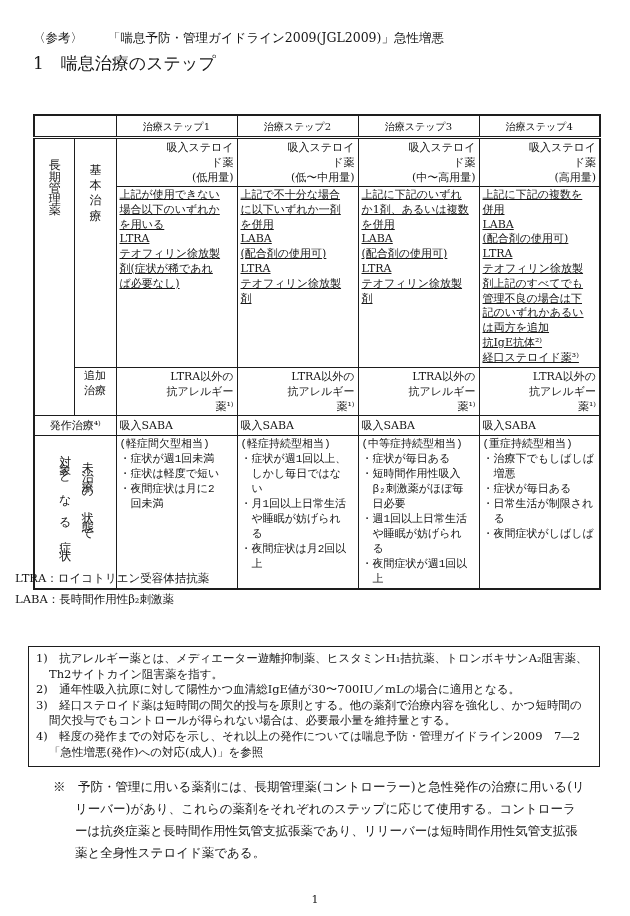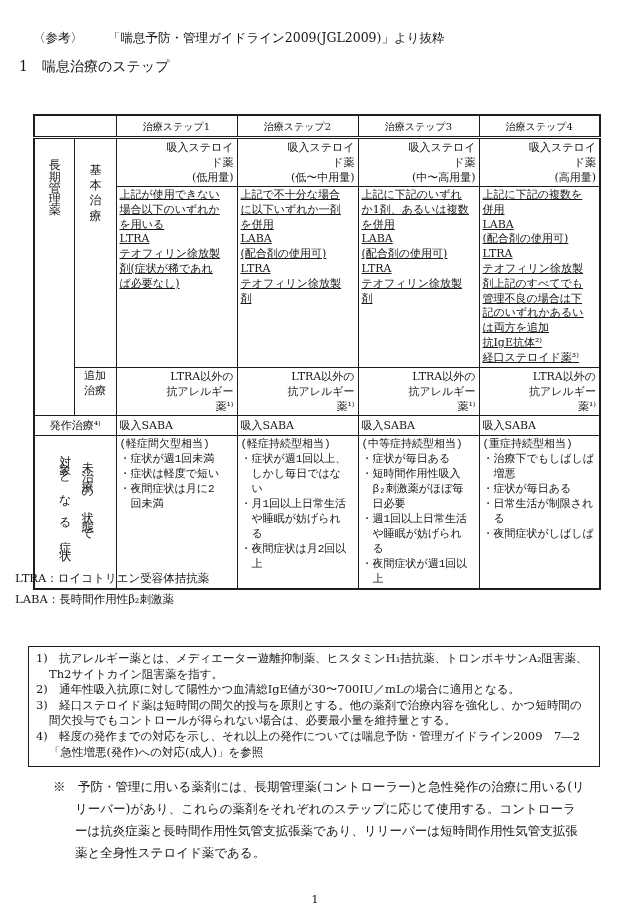--- a/index.html
+++ b/index.html
@@ -3,21 +3,21 @@
 <meta charset="utf-8">
 <style>
   html,body { margin:0; padding:0; background:#e8e8e8; }
   .page {
     position:relative; width:630px; height:916px; margin:0 auto;
     background:#ffffff; overflow:hidden;
     font-family:"DejaVu Serif","Liberation Serif",serif;
     color:#161616;
   }
   .title    { position:absolute; left:33px; top:30px;  font-size:12.5px; white-space:pre; }
-  .subtitle { position:absolute; left:19px; top:52px;  font-size:14px; white-space:pre;margin-top:6px; }
+  .subtitle { position:absolute; left:33px; top:52px;  font-size:17px; white-space:pre; }
 
   table.tx {
     position:absolute; left:33px; top:114px; width:566px;
     border-collapse:collapse; table-layout:fixed;
     border:2px solid #1d1d1d;
   }
   .tx th, .tx td {
     border:1px solid #1d1d1d; font-weight:normal; padding:0;
     vertical-align:top; font-size:11px; line-height:15px; overflow:hidden;
   }
@@ -61,21 +61,21 @@
     font-size:12.5px; line-height:22px;
     padding-left:22px; text-indent:-22px;
   }
   .pagenum { position:absolute; left:0; right:0; top:893px; text-align:center; font-size:11px; }
 </style>
 </head>
 <body>
 
 <div class="page">
 
-  <div class="title">〈参考〉　　「喘息予防・管理ガイドライン2009(JGL2009)」より抜粋</div>
+  <div class="title">〈参考〉　　「喘息予防・管理ガイドライン2009(JGL2009)」急性増悪</div>
   <div class="subtitle">1　喘息治療のステップ</div>
 
   <table class="tx">
     <colgroup>
       <col style="width:40px">
         <col style="width:42px">
       <col style="width:121px">
         <col style="width:121px">
         <col style="width:121px">
         <col style="width:121px">

